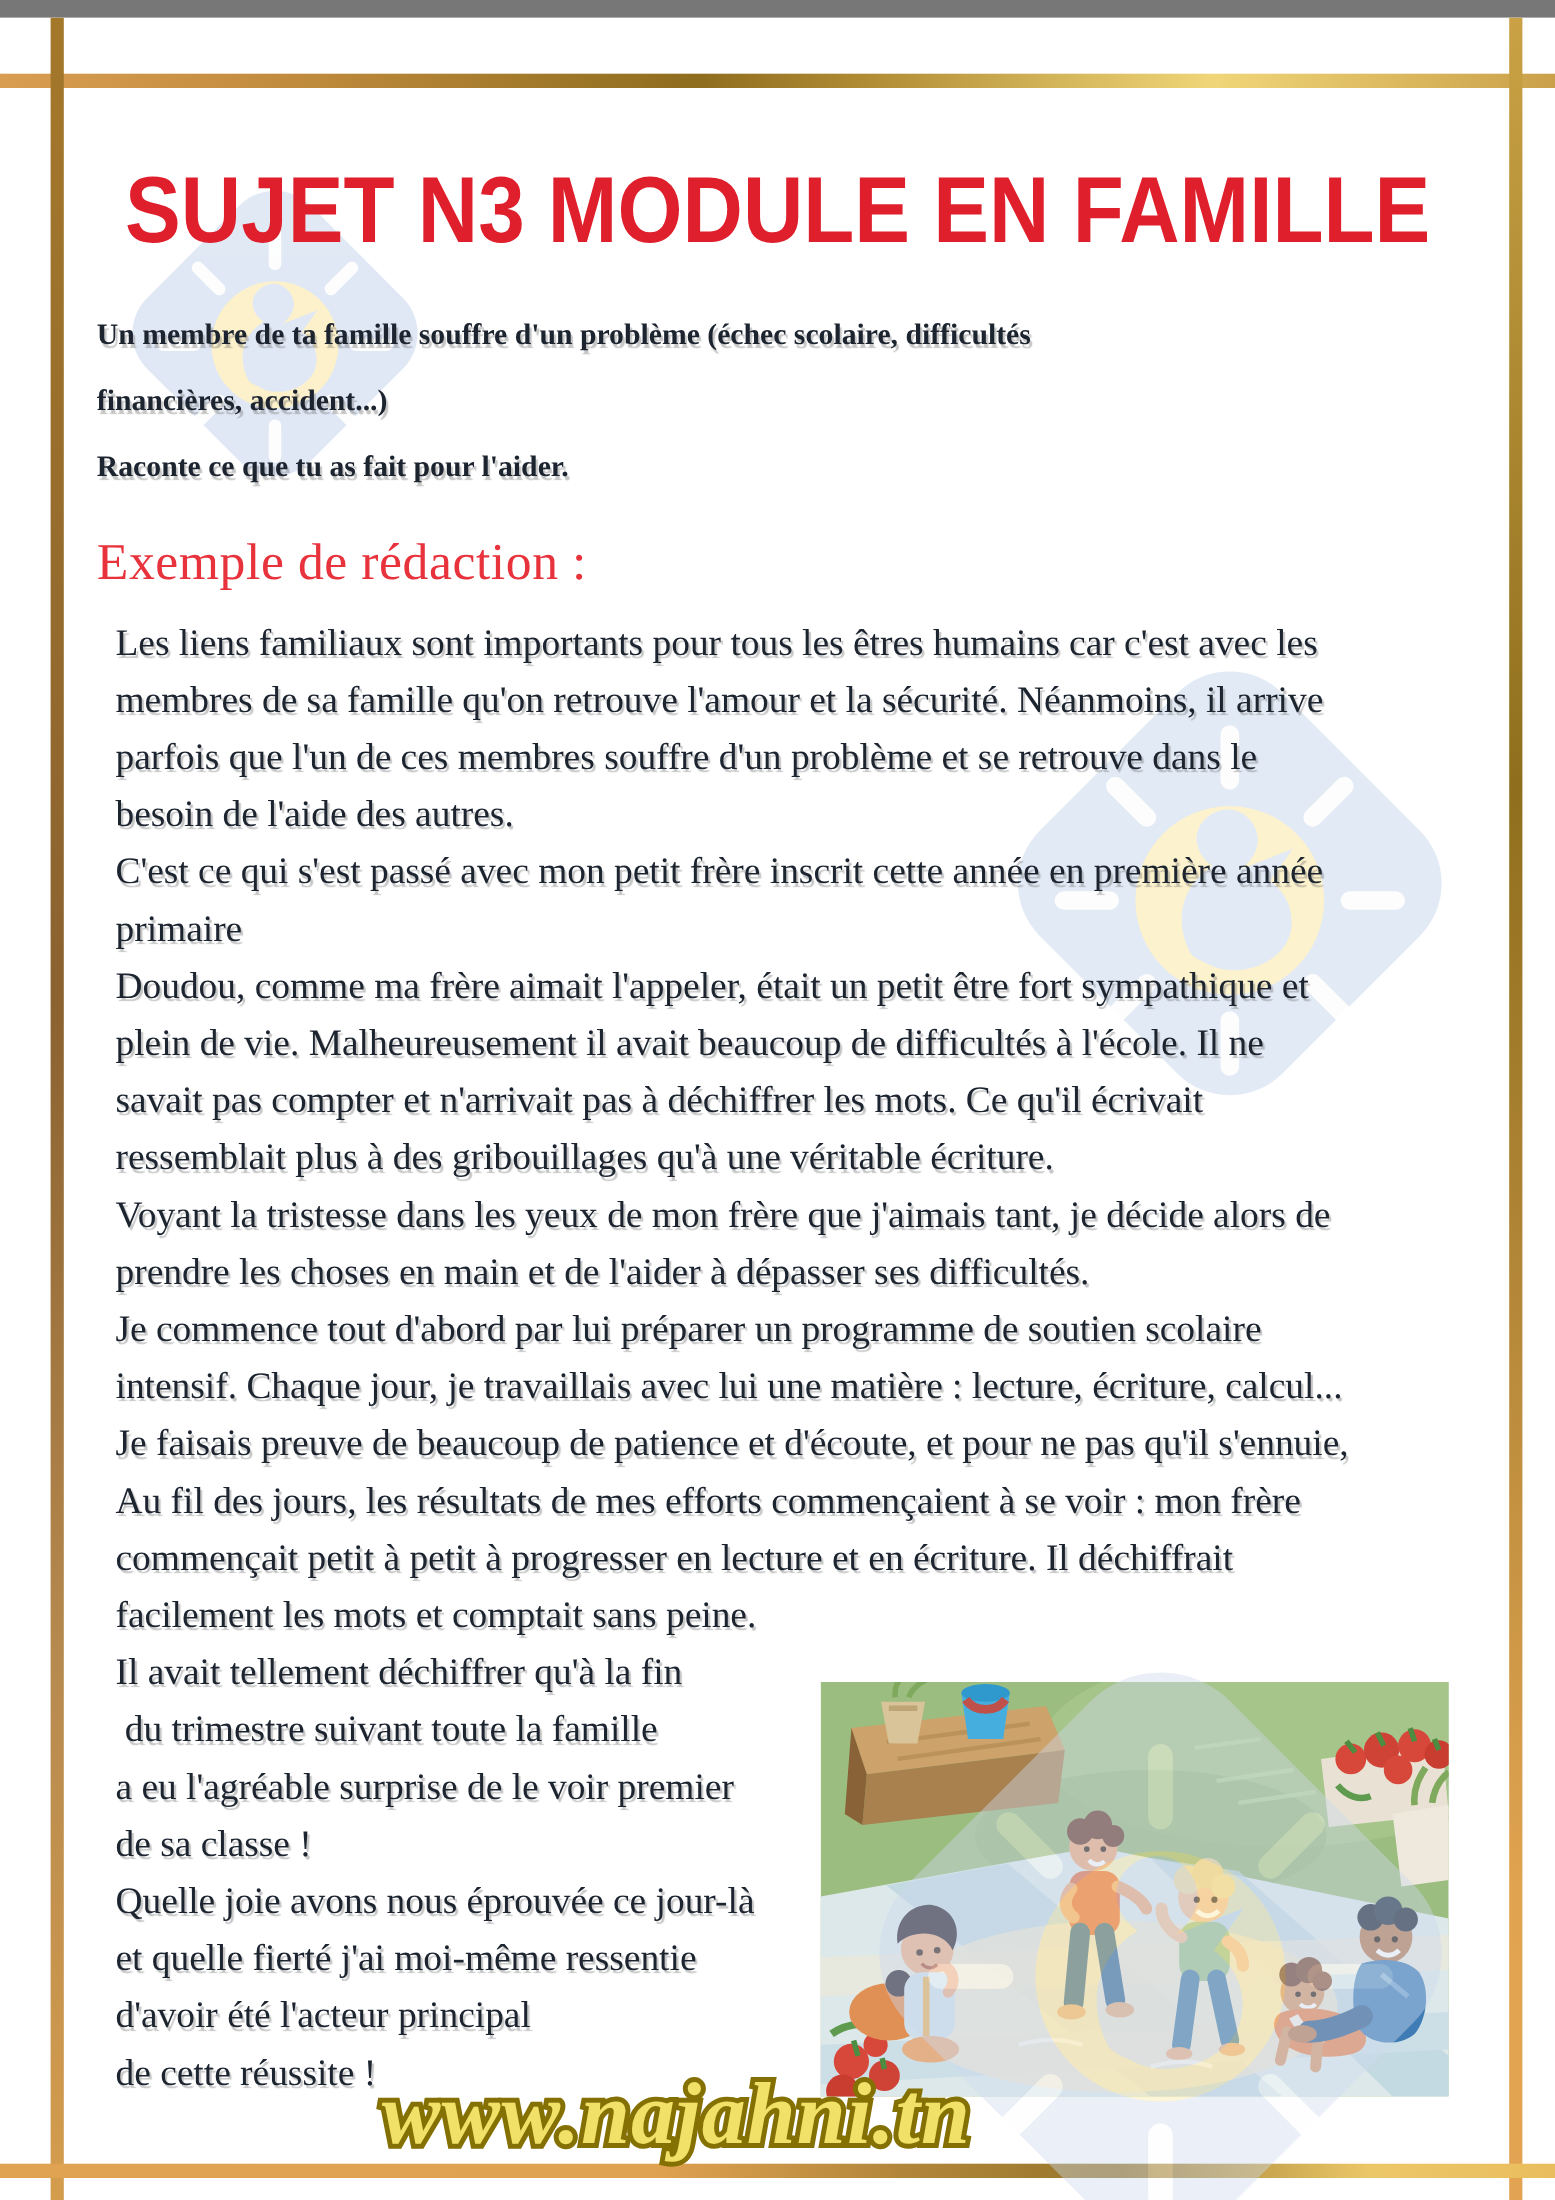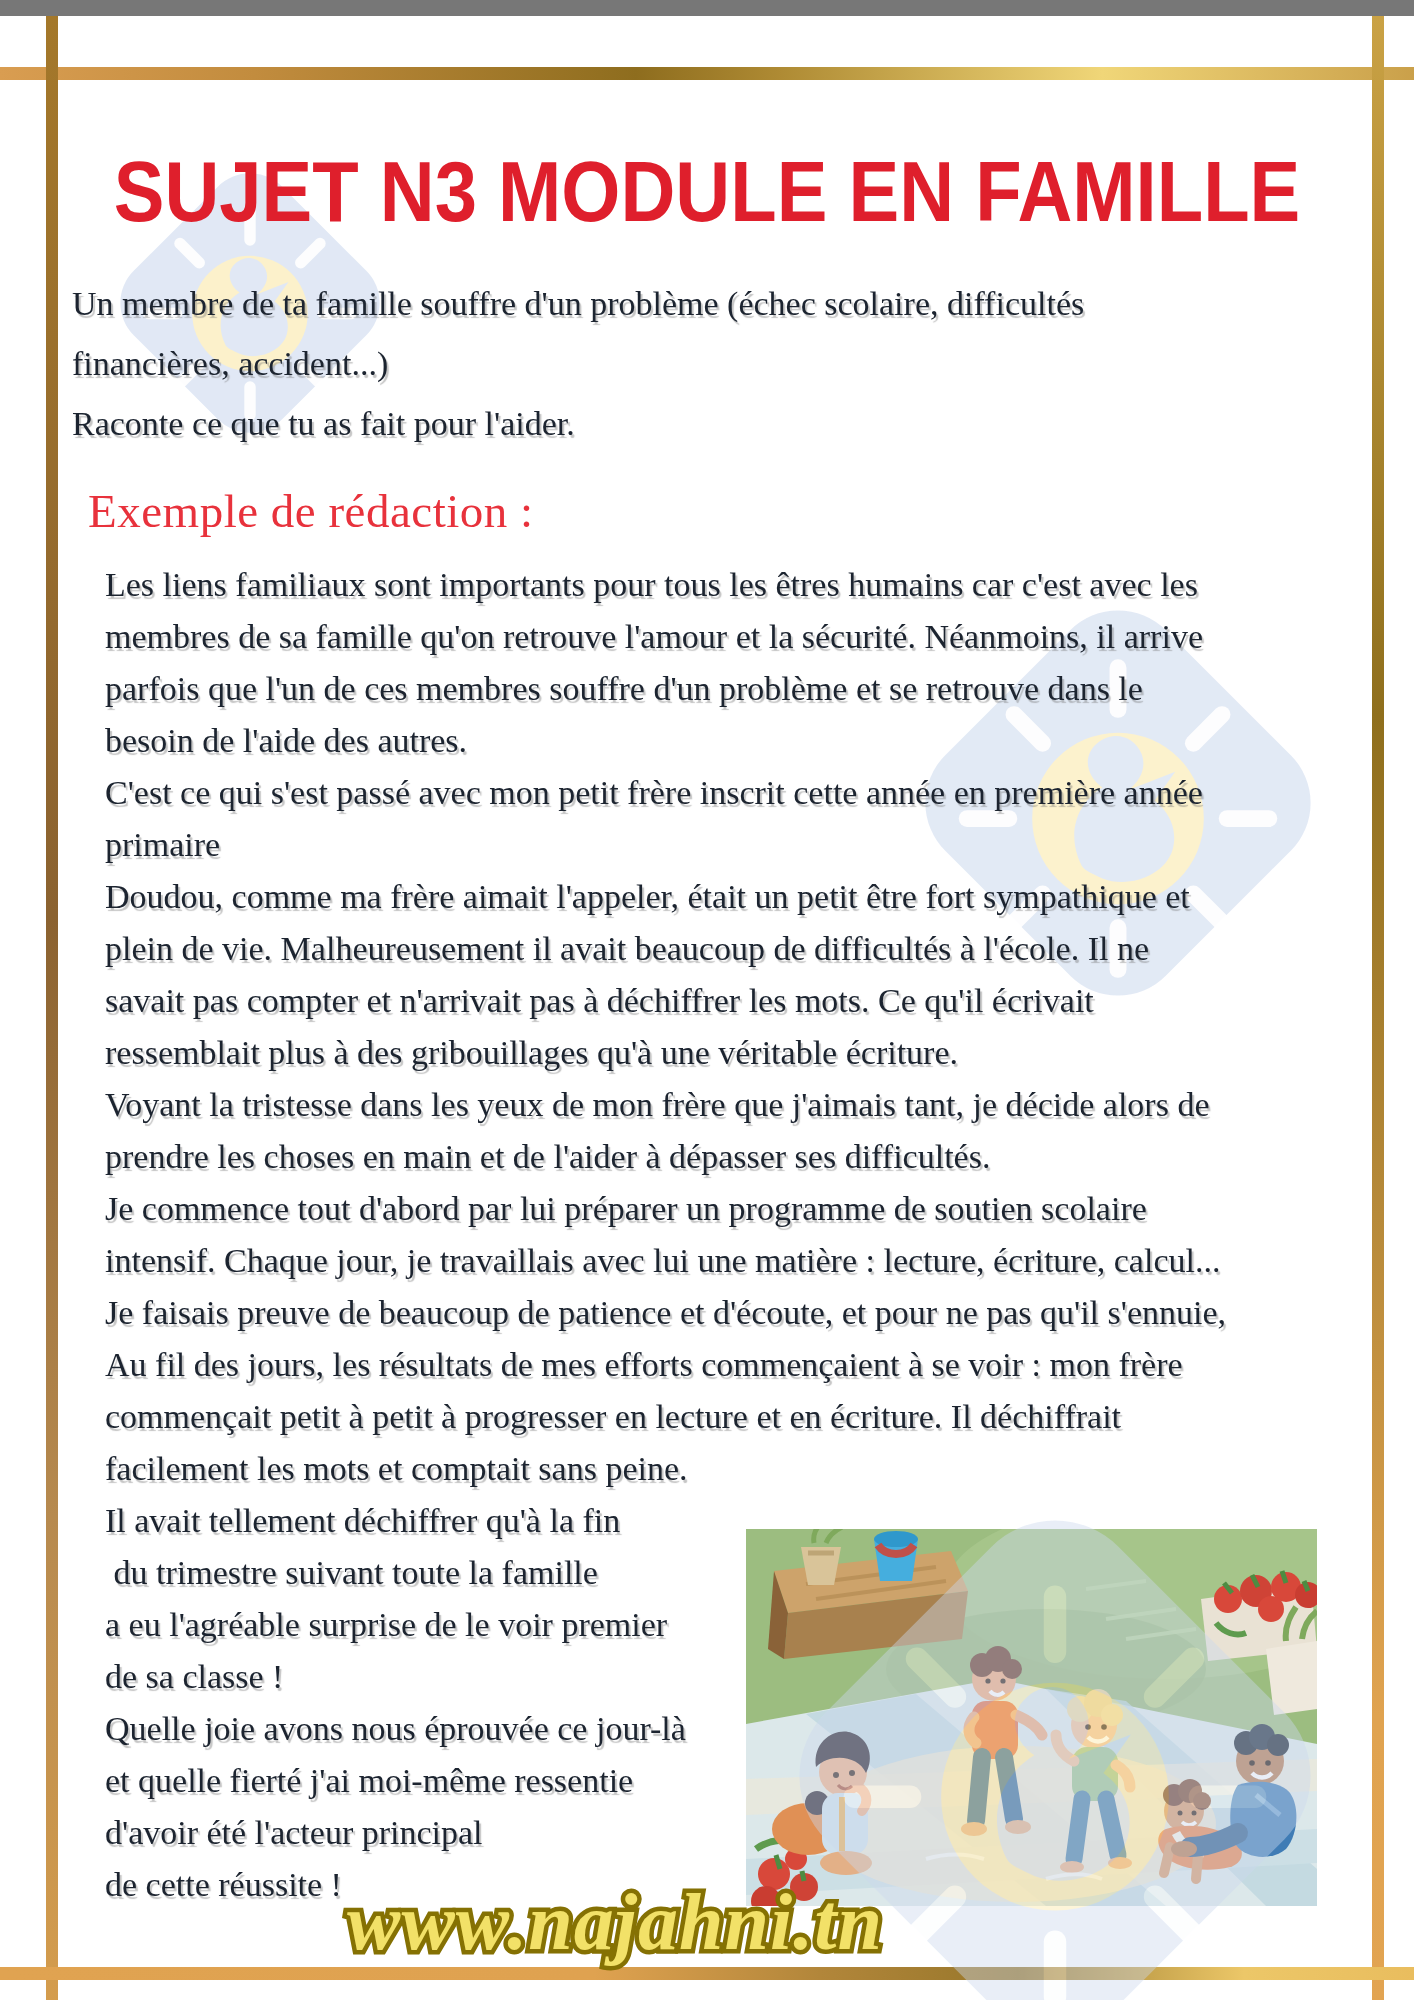--- a/index.html
+++ b/index.html
@@ -25,21 +25,21 @@
   .mark-2{left:858px;top:527px;width:520px;height:520px;opacity:.55;}
   .mark-3{left:710px;top:1415px;width:690px;height:690px;opacity:.42;}
   
   .title{
     position:absolute;left:0;top:132px;width:1414px;text-align:center;
     font-family:"Liberation Sans",sans-serif;font-weight:900;
     font-size:76px;letter-spacing:0px;transform:scaleY(1.12);
     color:var(--title-red,#df1f2c);white-space:nowrap;
   }
   
-  .prompt{position:absolute;left:72px;top:258px;font-size:34px;color:var(--body-dark,#1c2430);}
+  .prompt{position:absolute;left:88px;top:258px;font-size:27px;color:var(--body-dark,#1c2430);font-weight:bold;}
   .prompt .tline{height:60px;line-height:60px;white-space:pre;
     text-shadow:2px 3px 1px rgba(110,110,110,.40);}
   
   .heading{
     position:absolute;left:88px;top:468px;
     font-size:47px;font-weight:400;color:var(--heading-red,#e8323c);
     letter-spacing:.5px;
   }
   
   .essay{position:absolute;left:105px;top:543px;font-size:34px;color:var(--body-dark,#1c2430);z-index:6;}

